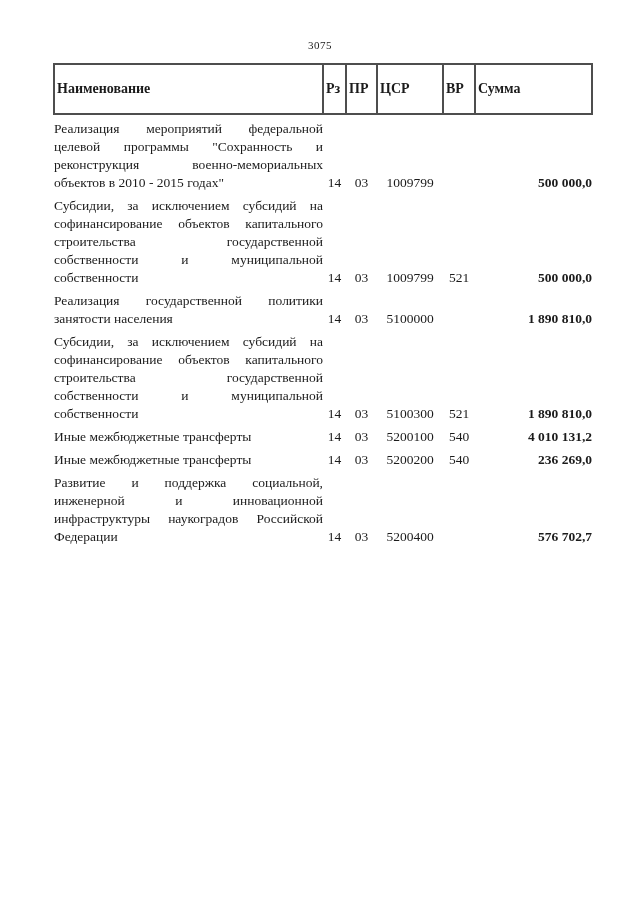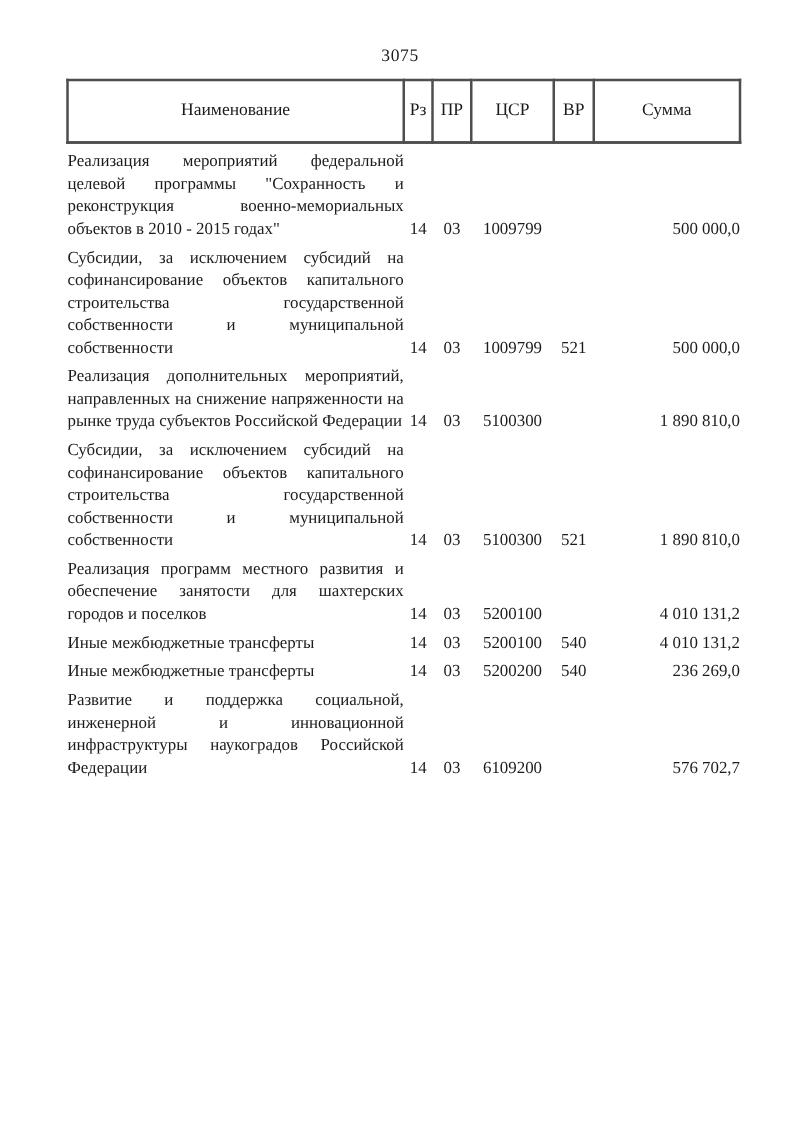--- a/index.html
+++ b/index.html
@@ -12,36 +12,36 @@
     width: 640px;
     height: 905px;
     background: #ffffff;
     color: #1b1b1b;
     font-family: "Liberation Serif", serif;
     overflow: hidden;
   }
   .page-number {
     padding-top: 36px;
     text-align: center;
-    font-size: 14px;
+    font-size: 11px;
     line-height: 19px;
     letter-spacing: 0.5px;
   }
   table.budget-table {
     border-collapse: collapse;
     table-layout: fixed;
     width: 538px;
     margin: 8px 0 0 53px;
   }
   table.budget-table thead th {
     border: 2px solid #4e4e4e;
     height: 48px;
-    font-weight: normal;
+    font-weight: bold;
     font-size: 14px;
-    text-align: center;
+    text-align: left;
     vertical-align: middle;
     padding: 0 2px;
   }
   table.budget-table td {
     padding: 5px 0 0 0;
     vertical-align: bottom;
     font-size: 13.5px;
     line-height: 18px;
   }
   td.cell-name {
@@ -49,20 +49,21 @@
     padding-right: 1px;
   }
   td.cell-rz, td.cell-pr, td.cell-csr, td.cell-vr {
     text-align: center;
     white-space: nowrap;
   }
   td.cell-sum {
     text-align: right;
     white-space: nowrap;
     padding-right: 2px;
+    font-weight: bold;
   }
 </style>
 </head>
 <body>
 
 <div class="page">
 
   <div class="page-number">3075</div>
 
   <table class="budget-table">
@@ -95,42 +96,34 @@
     </tr>
         <tr>
       <td class="cell-name">Субсидии, за исключением субсидий на софинансирование объектов капитального строительства государственной собственности и муниципальной собственности</td>
       <td class="cell-rz">14</td>
       <td class="cell-pr">03</td>
       <td class="cell-csr">1009799</td>
       <td class="cell-vr">521</td>
       <td class="cell-sum">500 000,0</td>
     </tr>
         <tr>
-      <td class="cell-name">Реализация дополнительных мероприятий, направленных на снижение напряженности на рынке труда субъектов Российской Федерации</td>
+      <td class="cell-name">Реализация государственной политики занятости населения</td>
       <td class="cell-rz">14</td>
       <td class="cell-pr">03</td>
-      <td class="cell-csr">5100300</td>
+      <td class="cell-csr">5100000</td>
       <td class="cell-vr"></td>
       <td class="cell-sum">1 890 810,0</td>
     </tr>
         <tr>
       <td class="cell-name">Субсидии, за исключением субсидий на софинансирование объектов капитального строительства государственной собственности и муниципальной собственности</td>
       <td class="cell-rz">14</td>
       <td class="cell-pr">03</td>
       <td class="cell-csr">5100300</td>
       <td class="cell-vr">521</td>
       <td class="cell-sum">1 890 810,0</td>
-    </tr>
-        <tr>
-      <td class="cell-name">Реализация программ местного развития и обеспечение занятости для шахтерских городов и поселков</td>
-      <td class="cell-rz">14</td>
-      <td class="cell-pr">03</td>
-      <td class="cell-csr">5200100</td>
-      <td class="cell-vr"></td>
-      <td class="cell-sum">4 010 131,2</td>
     </tr>
         <tr>
       <td class="cell-name">Иные межбюджетные трансферты</td>
       <td class="cell-rz">14</td>
       <td class="cell-pr">03</td>
       <td class="cell-csr">5200100</td>
       <td class="cell-vr">540</td>
       <td class="cell-sum">4 010 131,2</td>
     </tr>
         <tr>
@@ -138,20 +131,20 @@
       <td class="cell-rz">14</td>
       <td class="cell-pr">03</td>
       <td class="cell-csr">5200200</td>
       <td class="cell-vr">540</td>
       <td class="cell-sum">236 269,0</td>
     </tr>
         <tr>
       <td class="cell-name">Развитие и поддержка социальной, инженерной и инновационной инфраструктуры наукоградов Российской Федерации</td>
       <td class="cell-rz">14</td>
       <td class="cell-pr">03</td>
-      <td class="cell-csr">6109200</td>
+      <td class="cell-csr">5200400</td>
       <td class="cell-vr"></td>
       <td class="cell-sum">576 702,7</td>
     </tr>
       </tbody>
   </table>
 
 </div>
 
 </body></html>

